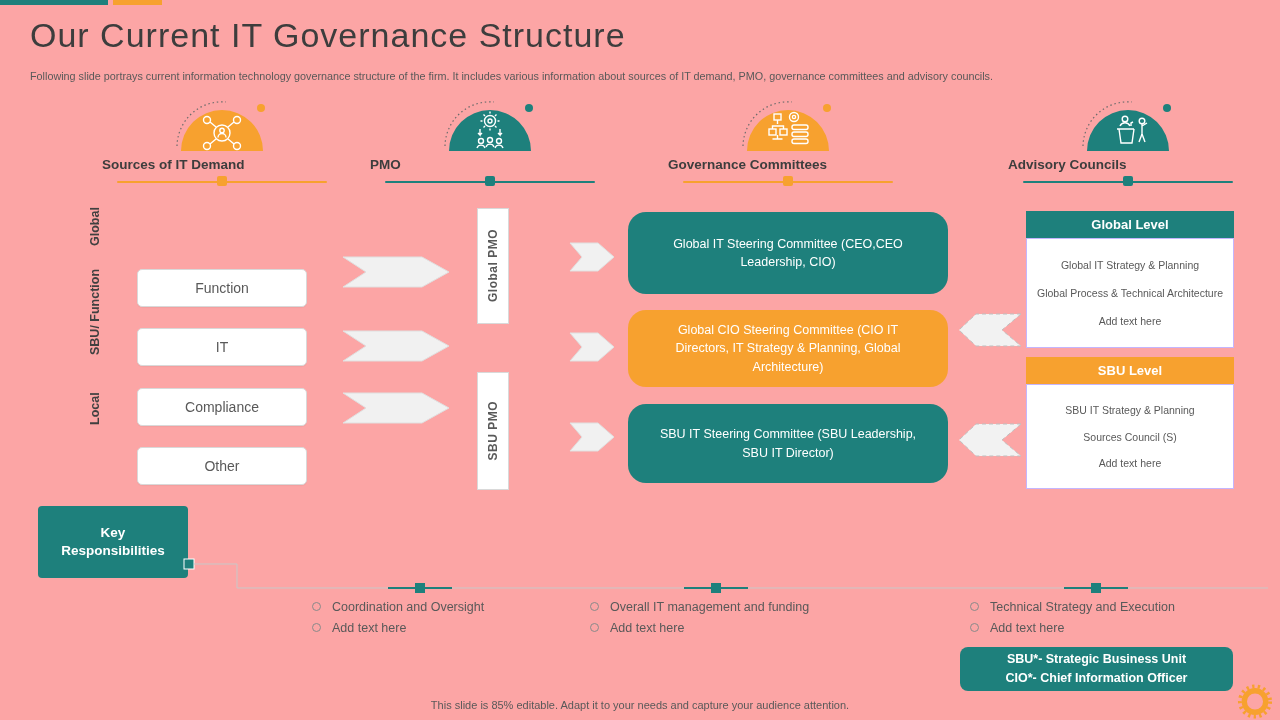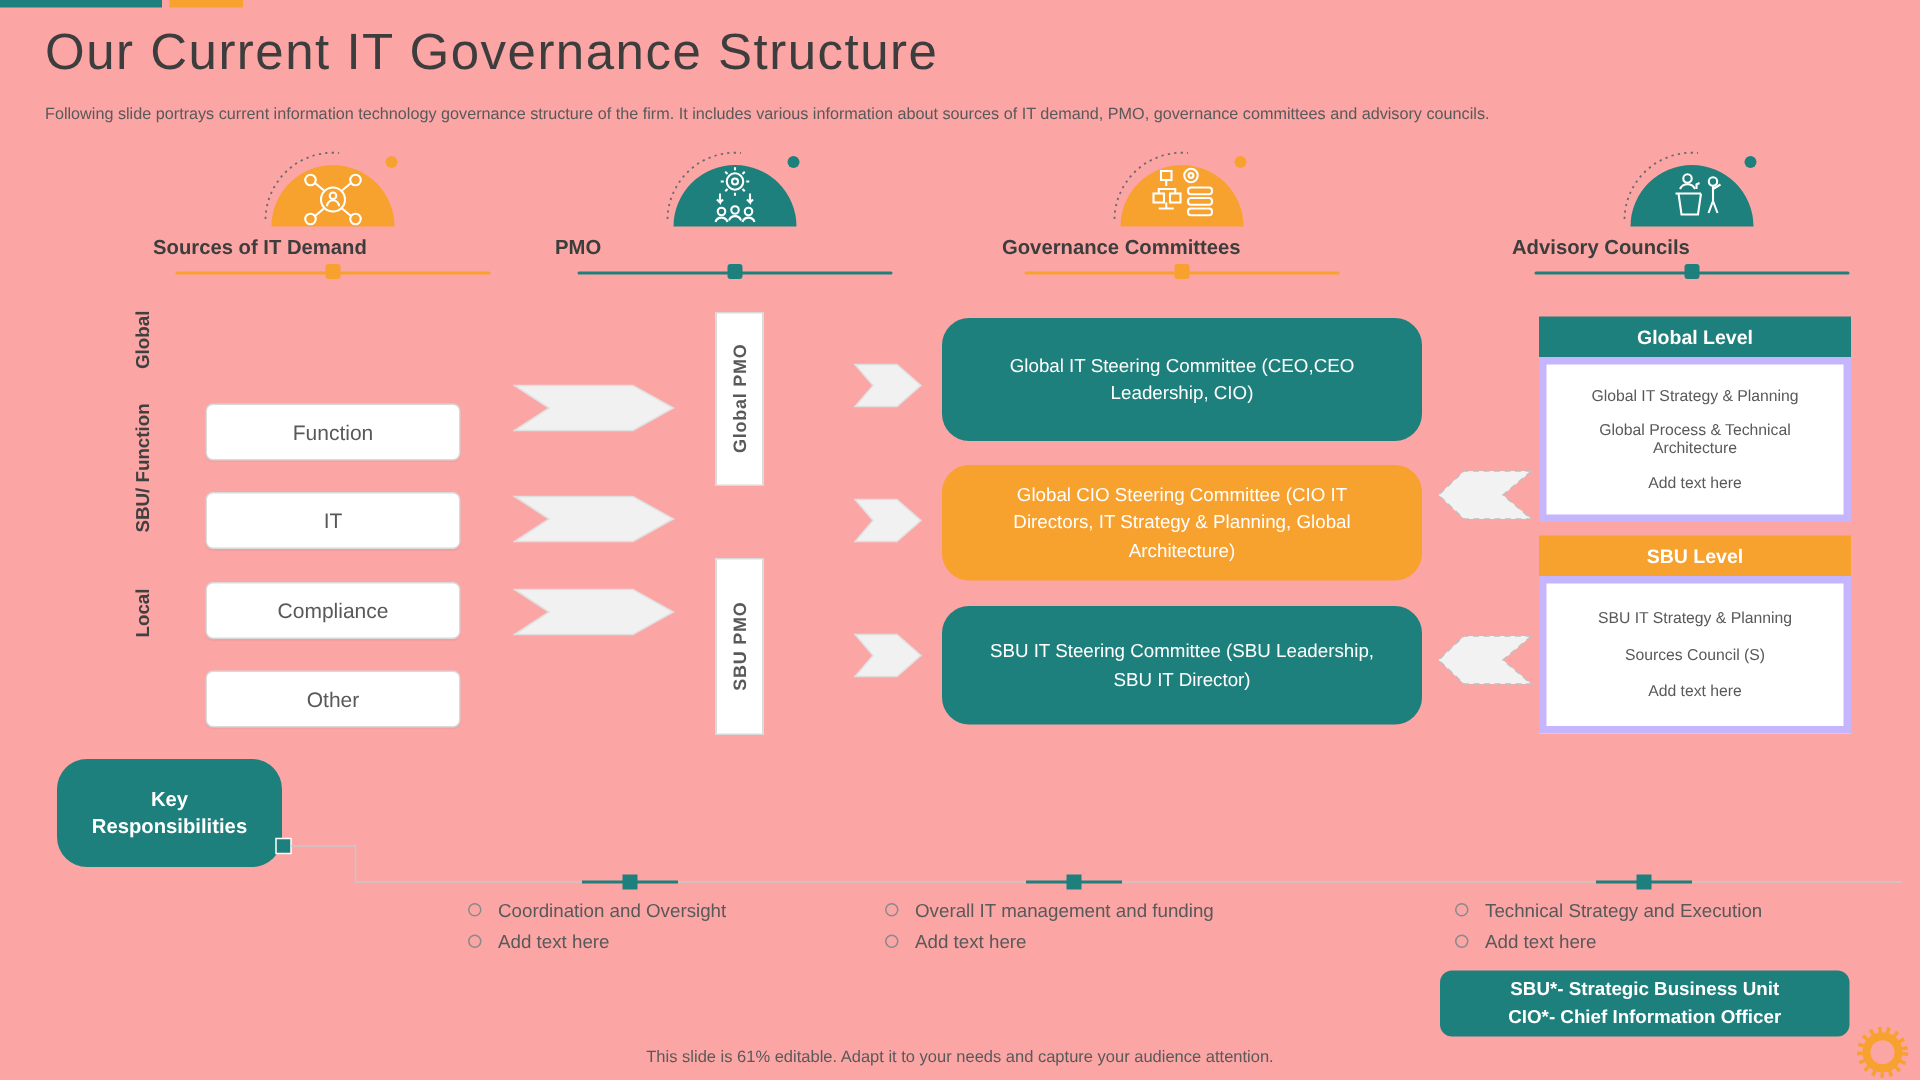--- a/index.html
+++ b/index.html
@@ -40,26 +40,26 @@
     font-weight:bold;color:#595959;letter-spacing:.5px;}
 
   
   .cbox{left:628px;width:320px;border-radius:18px;display:flex;align-items:center;
     justify-content:center;text-align:center;color:#fff;font-size:12.5px;
     padding:0 28px;box-sizing:border-box;line-height:1.45;}
 
   
   .ahead{left:1026px;width:208px;height:27px;display:flex;align-items:center;
     justify-content:center;color:#fff;font-weight:bold;font-size:13px;}
-  .abody{left:1026px;width:208px;background:#fff;border:5px solid #c4b5fd;
+  .abody{left:1026px;width:208px;background:#fff;border:1px solid #c4b5fd;
     display:flex;flex-direction:column;justify-content:space-evenly;align-items:center;
     text-align:center;font-size:10.5px;color:#595959;padding:4px 8px;box-sizing:border-box;}
 
   
-  .keybox{left:38px;top:506px;width:150px;height:72px;background:#1E807C;border-radius:20px;
+  .keybox{left:38px;top:506px;width:150px;height:72px;background:#1E807C;border-radius:4px;
     display:flex;align-items:center;justify-content:center;text-align:center;color:#fff;
     font-weight:bold;font-size:13.5px;line-height:1.35;padding:16px 14px;box-sizing:border-box;}
 
   
   .blist{top:598px;display:flex;flex-direction:column;gap:4px;}
   .bitem{display:flex;align-items:center;font-size:12.5px;color:#595959;height:17px;}
   .bdot{width:7px;height:7px;border:1.4px solid #8a8a8a;border-radius:50%;
     margin-right:11px;flex:0 0 auto;background:transparent;}
 
   
@@ -283,15 +283,15 @@
   <div class="abs footnote">
     <span>SBU*- Strategic Business  Unit</span>
     <span>CIO*- Chief Information Officer</span>
   </div>
 
   <svg class="abs" style="left:1236px;top:683px" width="38" height="37" viewBox="0 0 38 38">
     <circle cx="19" cy="19" r="11" fill="none" stroke="#F7A12F" stroke-width="5.5"></circle>
     <circle cx="19" cy="19" r="15.5" fill="none" stroke="#F7A12F" stroke-width="4" stroke-dasharray="2.4 3.4"></circle>
   </svg>
 
-  <div class="abs footer">This slide is 61% editable. Adapt it to your  needs and capture your audience attention.</div>
+  <div class="abs footer">This slide is 85% editable. Adapt it to your  needs and capture your audience attention.</div>
 
 </div>
 
 </body></html>

